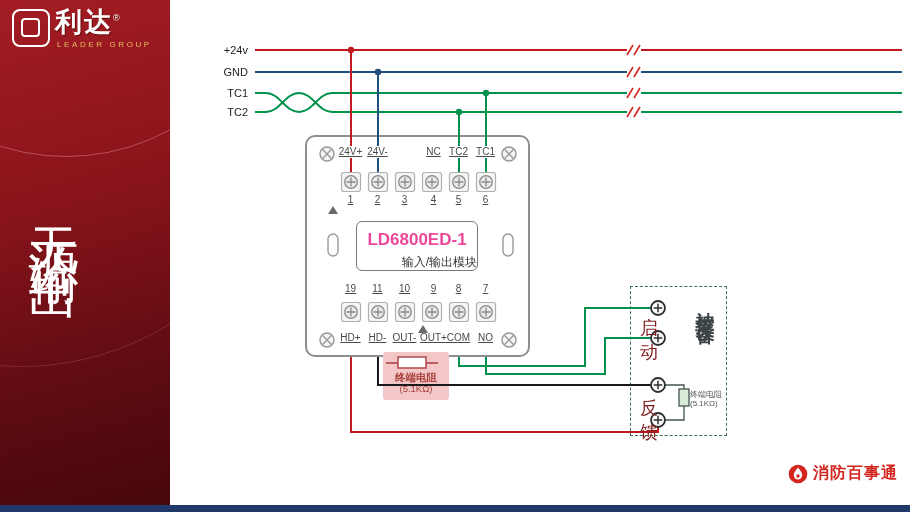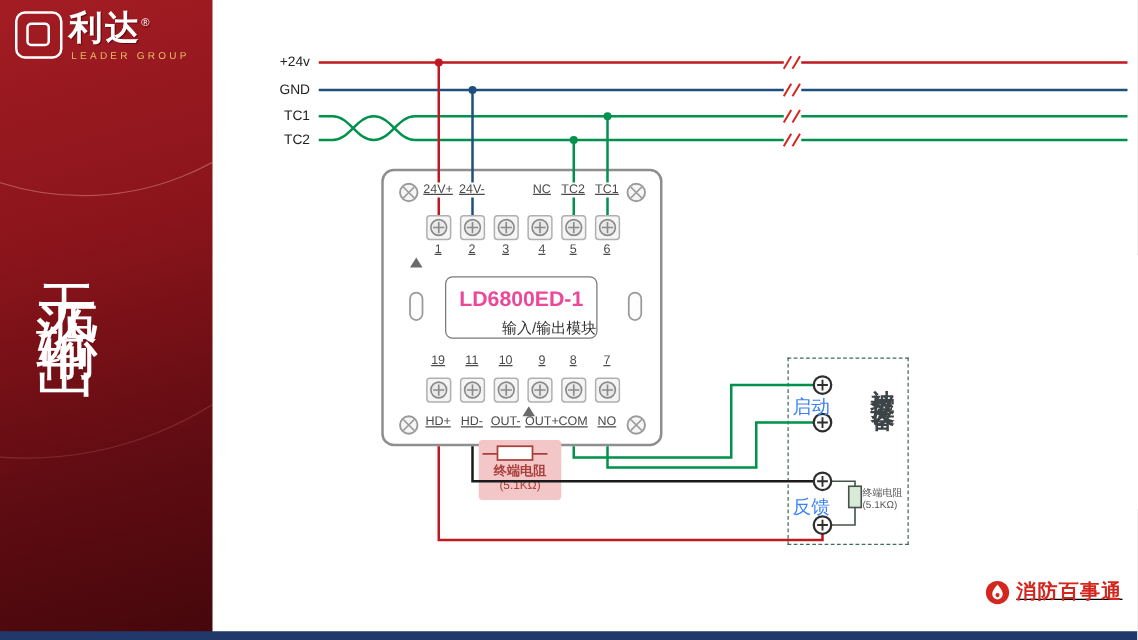--- a/index.html
+++ b/index.html
@@ -43,29 +43,29 @@
 
   .pink-box{position:absolute;left:383px;top:352px;width:66px;height:48px;background:#f3c6c8;
             border-radius:3px;z-index:2;text-align:center;}
   .pr-t1{margin-top:19px;font-size:10.5px;font-weight:bold;color:#a8403c;line-height:12px;}
   .pr-t2{font-size:9.5px;color:#a8403c;line-height:12px;}
 
   .device-box{position:absolute;left:630px;top:286px;width:97px;height:150px;box-sizing:border-box;
               border:1.6px dashed #3f6e58;z-index:2;}
   .dev-title{position:absolute;left:692px;top:296px;color:#3d4447;font-size:19px;font-weight:600;
              writing-mode:vertical-rl;text-orientation:upright;letter-spacing:5px;z-index:4;}
-  .dev-lab{position:absolute;width:30px;text-align:center;font-size:15px;color:#3b82f6;z-index:4;}
+  .dev-lab{position:absolute;width:30px;text-align:center;font-size:18px;color:#7f1d1d;z-index:4;}
   .dev-start{left:634px;top:316px;}
   .dev-fb{left:634px;top:396px;}
   .dev-res{position:absolute;left:690px;width:40px;font-size:8px;color:#555;line-height:9px;z-index:4;}
   .dr1{top:390px}.dr2{top:399px}
 
   .diagram-svg{position:absolute;left:0;top:0;z-index:3;pointer-events:none;}
 
-  .footer{position:absolute;left:788px;top:463px;display:flex;align-items:center;gap:5px;z-index:4;text-decoration:underline;}
+  .footer{position:absolute;left:788px;top:463px;display:flex;align-items:center;gap:5px;z-index:4;}
   .footer-text{font-size:16px;font-weight:bold;color:#d3261f;letter-spacing:1px;}
   .bottom-bar{position:absolute;left:0;top:505px;width:910px;height:7px;background:#21386b;z-index:5;}
 </style>
 </head>
 <body>
 
 <div class="canvas">
 
   <div class="sidebar">
     <div class="arc arc1"></div>

